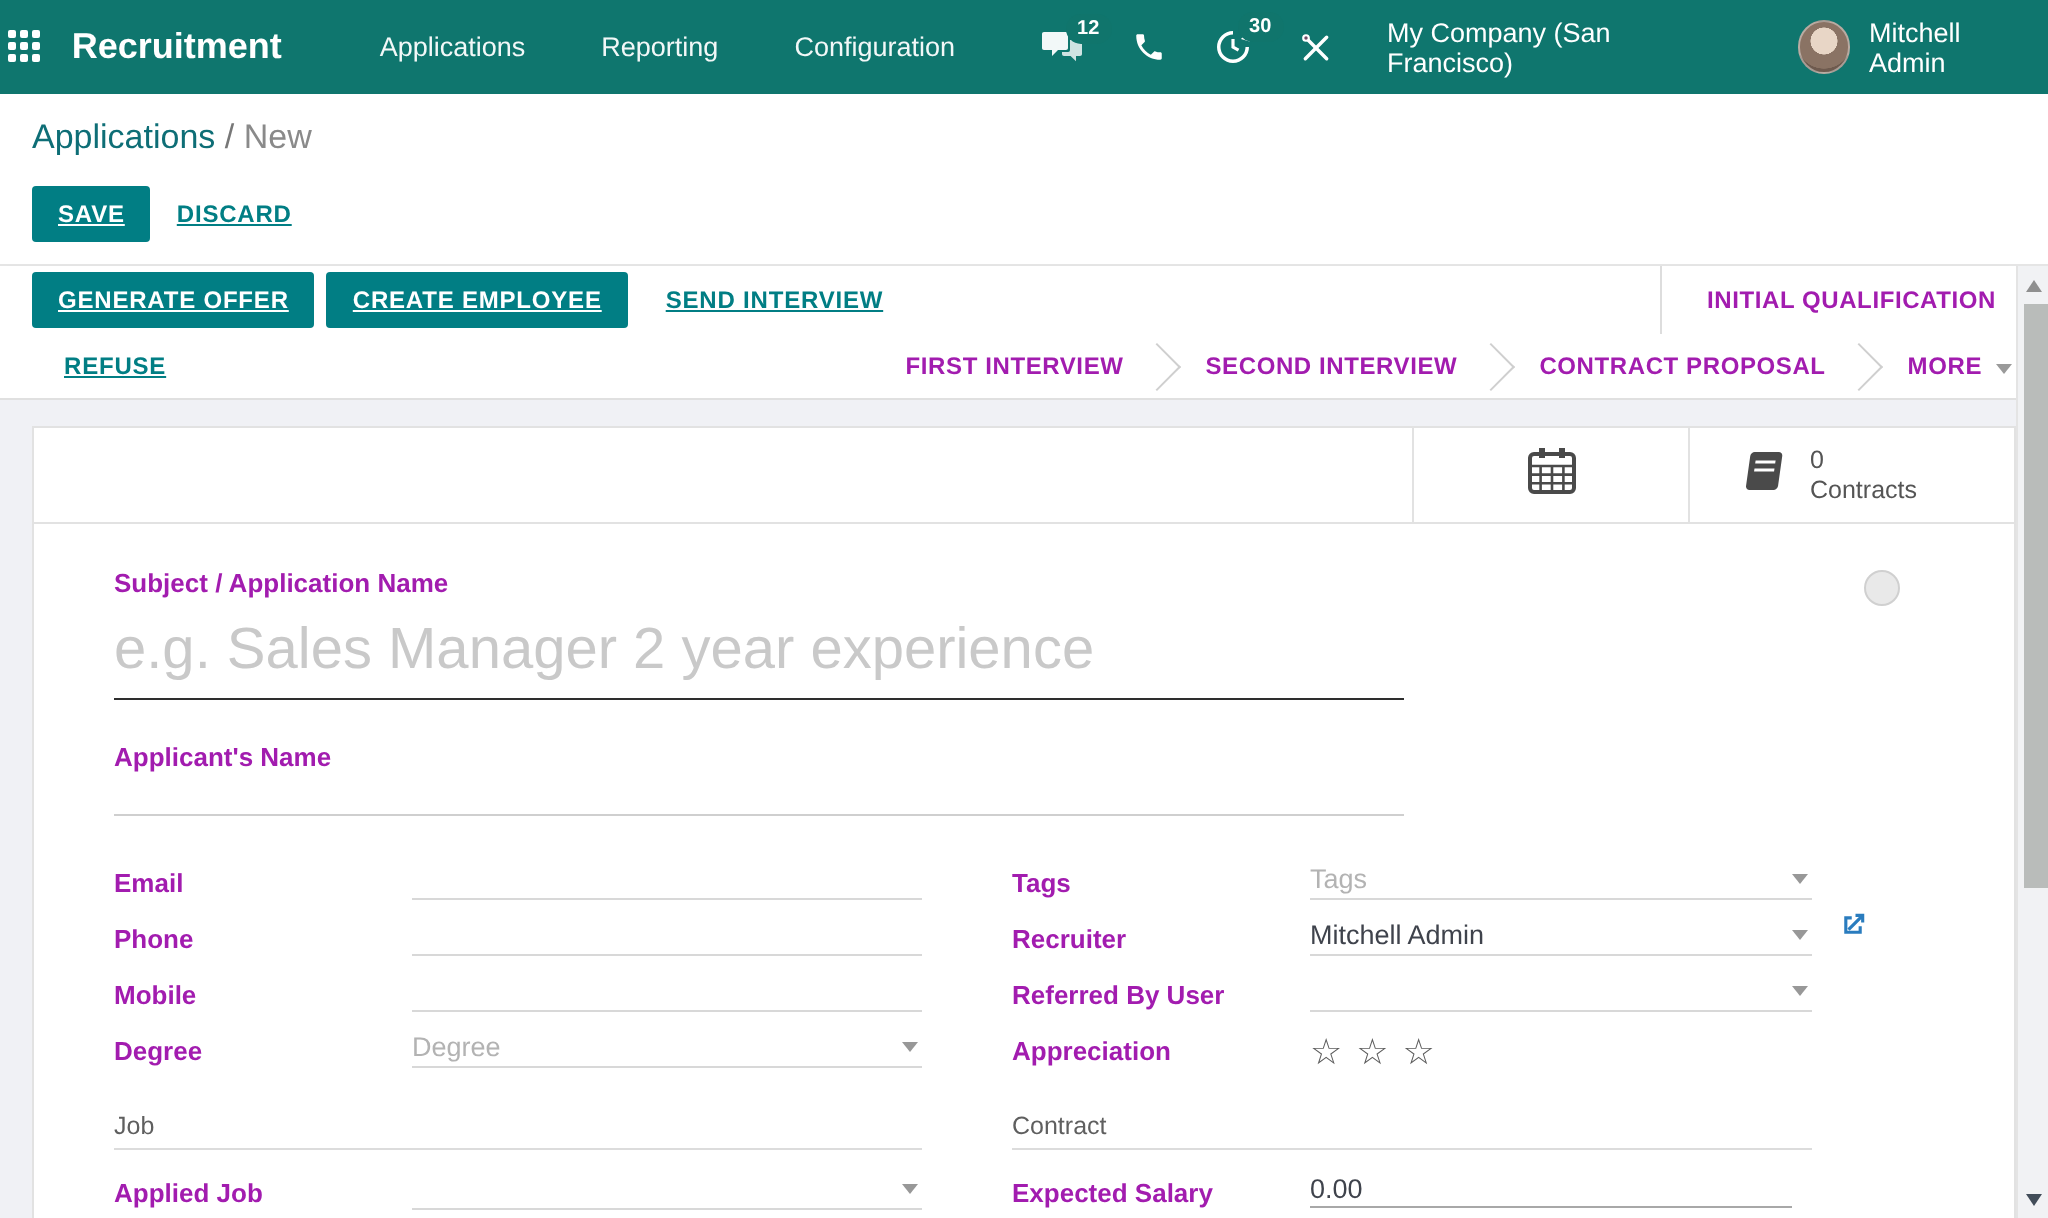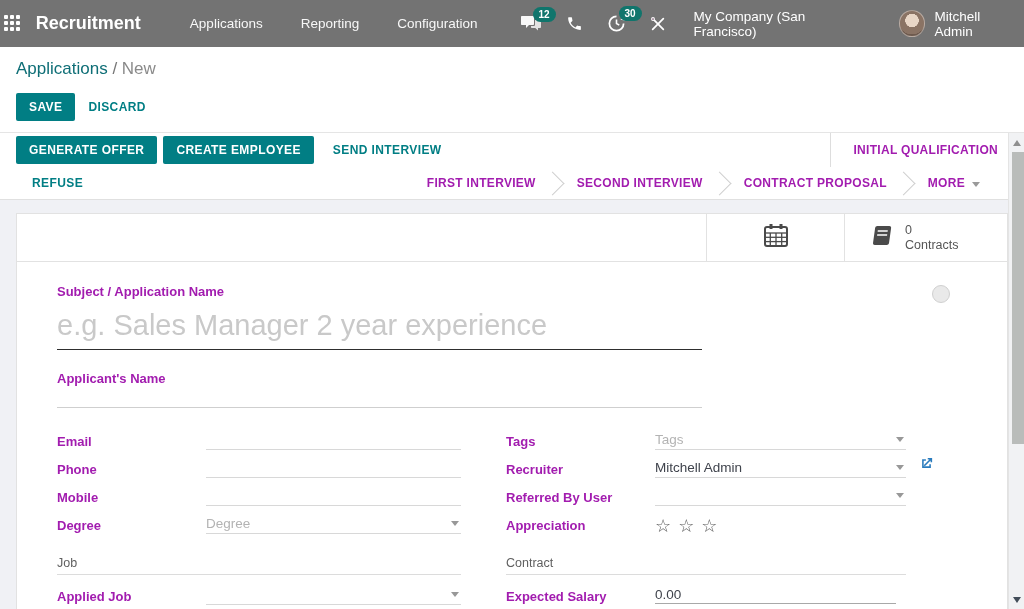--- a/index.html
+++ b/index.html
@@ -2,21 +2,21 @@
 <html><head>
 <meta charset="utf-8">
 <style>
   * { margin:0; padding:0; box-sizing:border-box; }
   html,body { width:1024px; height:609px; overflow:hidden; background:#fff;
               font-family:"Liberation Sans", sans-serif; }
   .page { position:relative; width:1024px; height:609px; }
 
   
   .navbar { position:absolute; top:0; left:0; width:1024px; height:47px;
-            background:#737373; display:flex; align-items:center; padding:0 4px; }
+            background:#0f766e; display:flex; align-items:center; padding:0 4px; }
   .apps-icon { width:17px; height:17px; display:grid;
                grid-template-columns:repeat(3,4px); grid-template-rows:repeat(3,4px);
                gap:2px; cursor:pointer; }
   .apps-icon i { background:#fff; border-radius:1px; }
   .nav-title { color:#fff; font-size:18px; font-weight:bold; margin-left:15px; margin-right:30px; }
   .nav-menu { color:rgba(255,255,255,.95); font-size:13.5px; padding:0 19px; cursor:pointer; }
   .nav-right { margin-left:auto; display:flex; align-items:center; }
   .systray-item { position:relative; margin-left:24px; cursor:pointer; display:flex; align-items:center; }
   .systray-item svg { display:block; }
   .badge { position:absolute; top:-8px; left:12px; background:#10756C; color:#fff;
@@ -29,34 +29,34 @@
 
   
   .control-top { position:absolute; top:47px; left:0; width:1024px; height:86px;
                  background:#fff; padding:12px 16px 0 16px; border-bottom:1px solid #e5e5e5; }
   .breadcrumb { font-size:17px; }
   .bc-parent { color:#0e6e76; cursor:pointer; }
   .bc-sep { color:#777; }
   .bc-current { color:#8a8a8a; }
   .save-row { margin-top:14px; display:flex; align-items:center; }
   .btn { font-size:12px; font-weight:bold; letter-spacing:.4px; border:none;
-         cursor:pointer; font-family:"Liberation Sans", sans-serif; }
+         cursor:pointer; font-family:"Liberation Sans", sans-serif;text-decoration:underline; }
   .btn-solid { background:#017E84; color:#fff; padding:7px 13px; border-radius:2px; }
   .btn-flat { background:transparent; color:#017E84; padding:7px 13px; }
 
   
   .action-panel { position:absolute; top:133px; left:0; width:1008px; height:67px; background:#fff;
                   border-bottom:1px solid #e0e0e0; box-shadow:0 3px 4px rgba(0,0,0,.07); }
   .ap-row1 { height:34px; display:flex; align-items:center; padding-left:16px; }
   .ap-row2 { height:32px; display:flex; align-items:center; padding-left:32px; }
   .ap-row1 .btn-solid { margin-right:6px; }
   .stage-current { margin-left:auto; height:34px; display:flex; align-items:center;
                    border-left:1px solid #ddd; padding:0 10px 0 22px; }
   .stage-label { font-size:12px; font-weight:bold; color:#a21caf; letter-spacing:.3px; cursor:pointer; }
-  .stages { margin-left:auto; display:flex; align-items:center; padding-right:28px; }
+  .stages { margin-left:auto; display:flex; align-items:center; padding-right:2px; }
   .chev-sep { width:17px; height:17px; border-top:1px solid #cfcfcf; border-right:1px solid #cfcfcf;
               transform:rotate(45deg); margin:0 16px 0 8px; }
   .more-caret { display:inline-block; width:0; height:0; border-left:4px solid transparent;
                 border-right:4px solid transparent; border-top:5px solid #9a9a9a; margin-left:7px; }
 
   
   .content { position:absolute; top:200px; left:0; width:1008px; height:409px; background:#f0f1f5; }
   .sheet { position:absolute; top:13px; left:16px; width:992px; height:400px; background:#fff;
            border:1px solid #e2e2e2; border-bottom:none; }
   .btn-box-row { height:48px; display:flex; border-bottom:1px solid #e2e2e2; }

